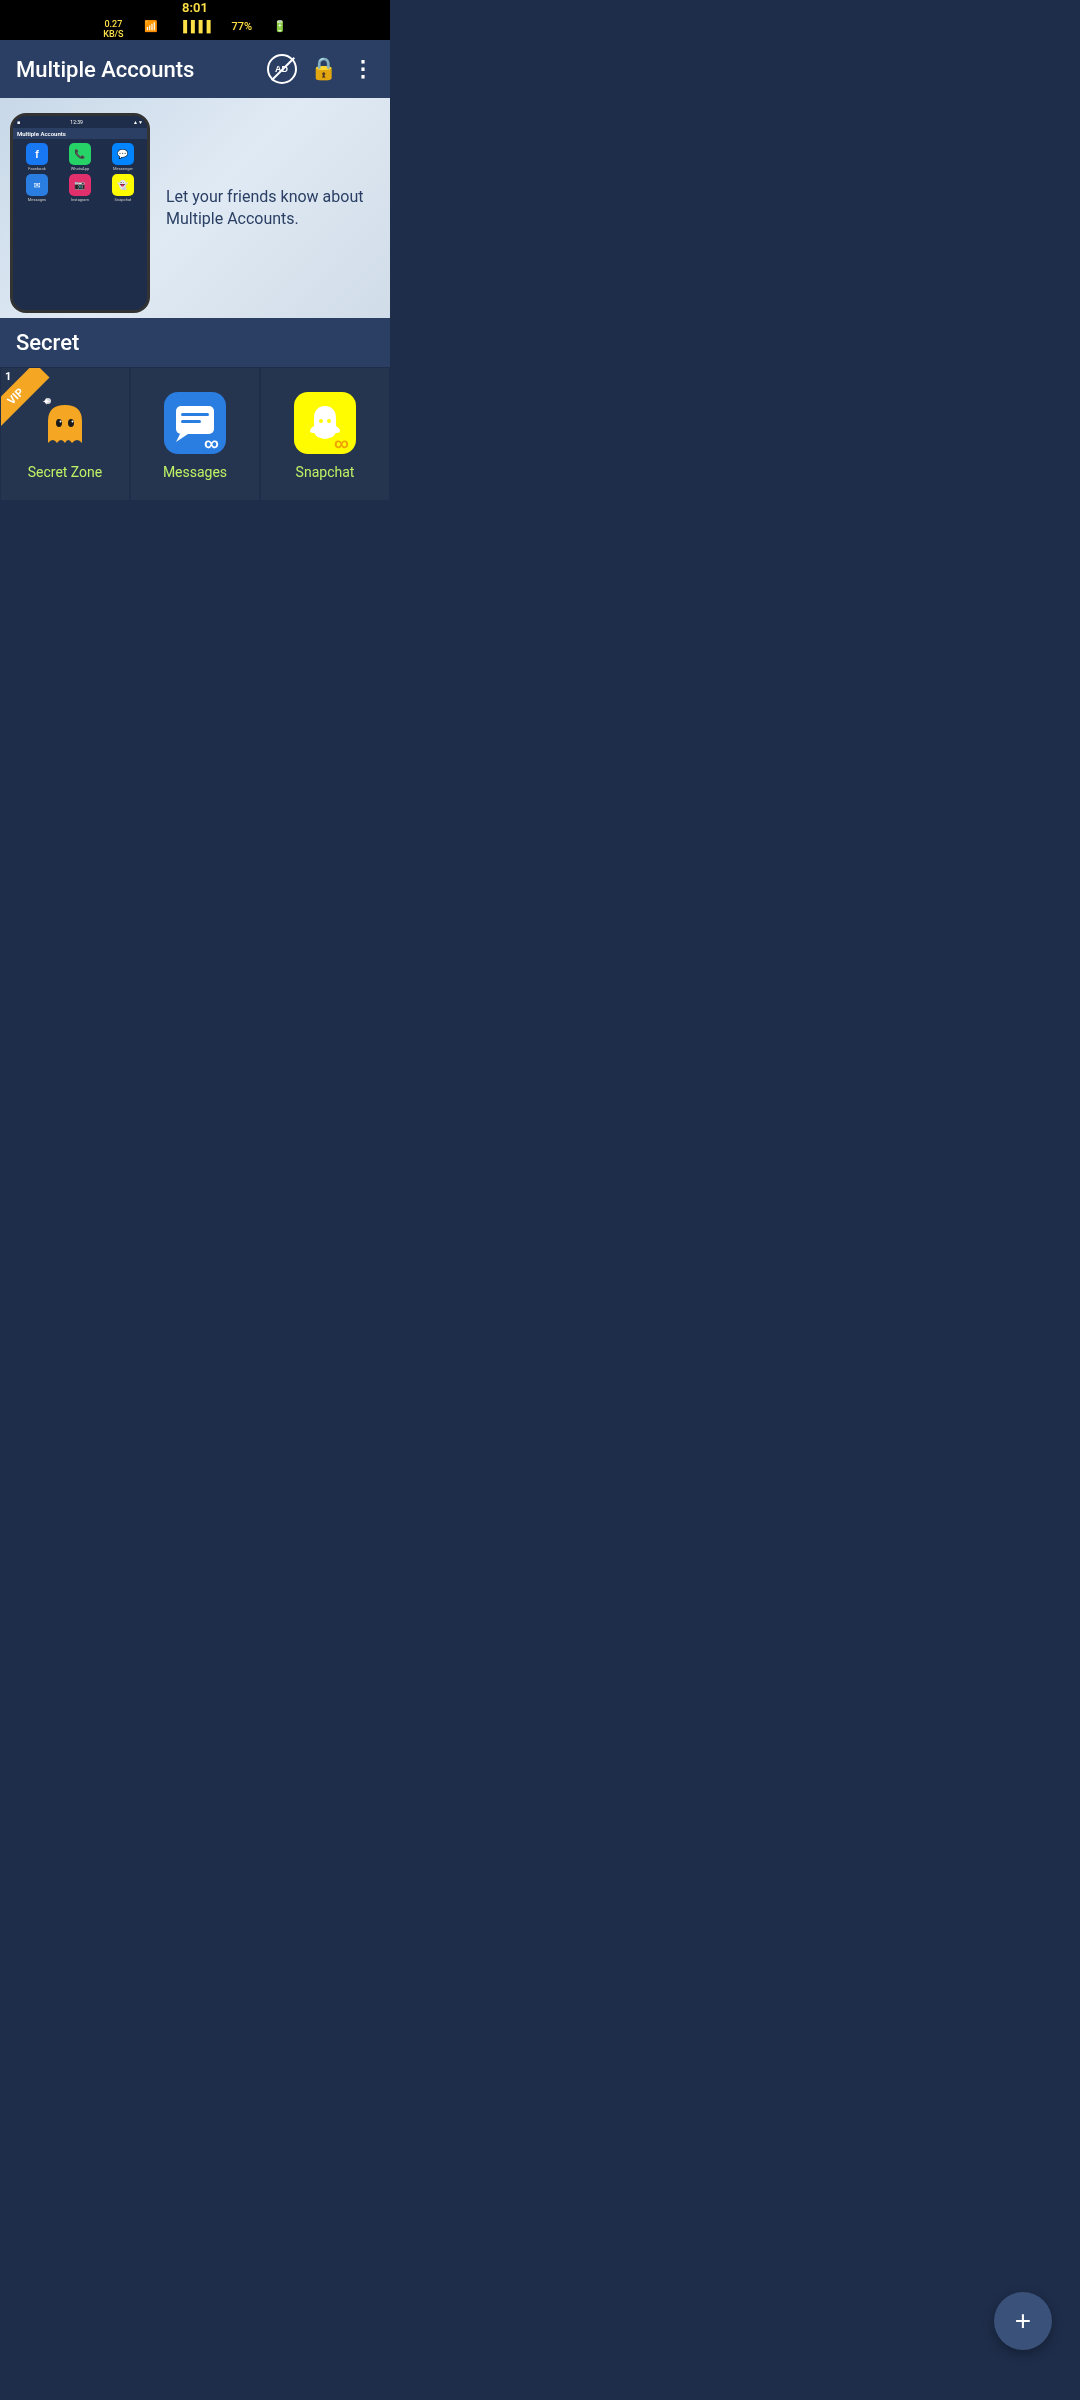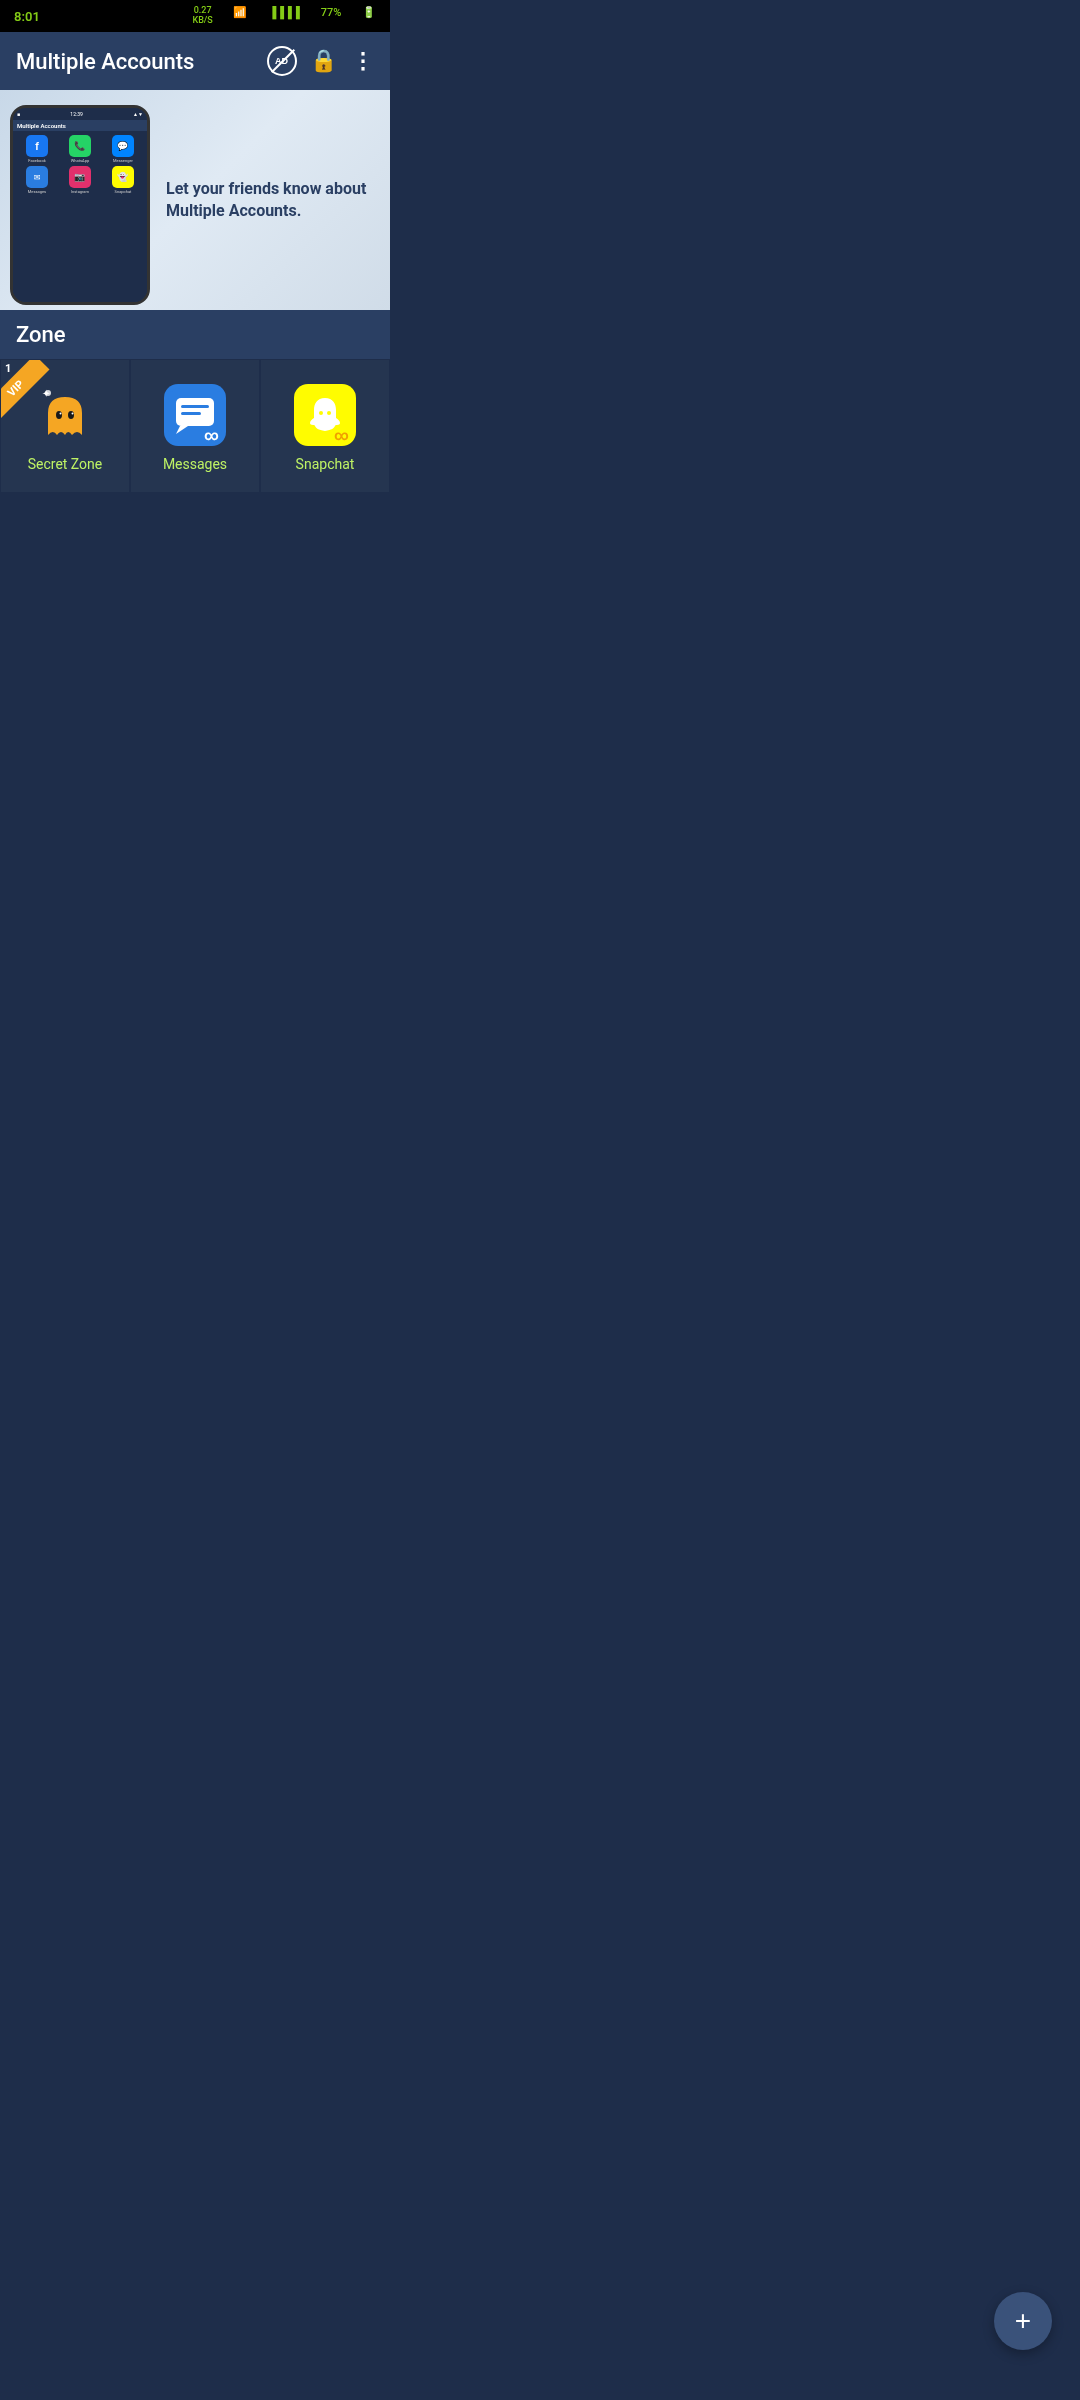--- a/index.html
+++ b/index.html
@@ -10,28 +10,29 @@
       min-height: 860px;
       background-color: #1e2d4a;
       font-family: 'Roboto', Arial, sans-serif;
       overflow-x: hidden;
       position: relative;
     }
 
     
     .status-bar {
       background: #000;
-      color: #84cc16;
-      height: 32px;
+      color: #fde047;
+      height: 40px;
       display: flex;
       align-items: center;
       justify-content: space-between;
       padding: 0 14px;
       font-size: 12px;
       font-weight: 500;
+      flex-direction: column;
     }
     .status-bar-left { font-size: 13px; font-weight: 600; }
     .status-bar-right {
       display: flex;
       align-items: flex-start;
       gap: 21px;
       font-size: 11px;
     }
 
     
@@ -173,21 +174,21 @@
       align-items: center;
     }
 
     .banner-text {
       flex: 1;
       padding: 0 16px;
       color: #2a3f63;
     }
     .banner-text p {
       font-size: 16px;
-      font-weight: 700;
+      font-weight: 400;
       line-height: 1.4;
       color: #2a3f63;
     }
 
     
     .share-section {
       background: #2a3f63;
       padding: 12px 16px;
     }
     .share-title {
@@ -401,21 +402,21 @@
       </div>
     </div>
   </div>
 
   <div class="banner-text">
     <p>Let your friends know about Multiple Accounts.</p>
   </div>
 </div>
 
 <div class="share-section">
-  <span class="share-title">Zone</span>
+  <span class="share-title">Secret</span>
 </div>
 
 <div class="apps-grid">
 
   <div class="app-item">
 
     <div class="vip-ribbon">
       <span class="vip-badge-num">1</span>
       <div class="vip-ribbon-inner">VIP</div>
     </div>

